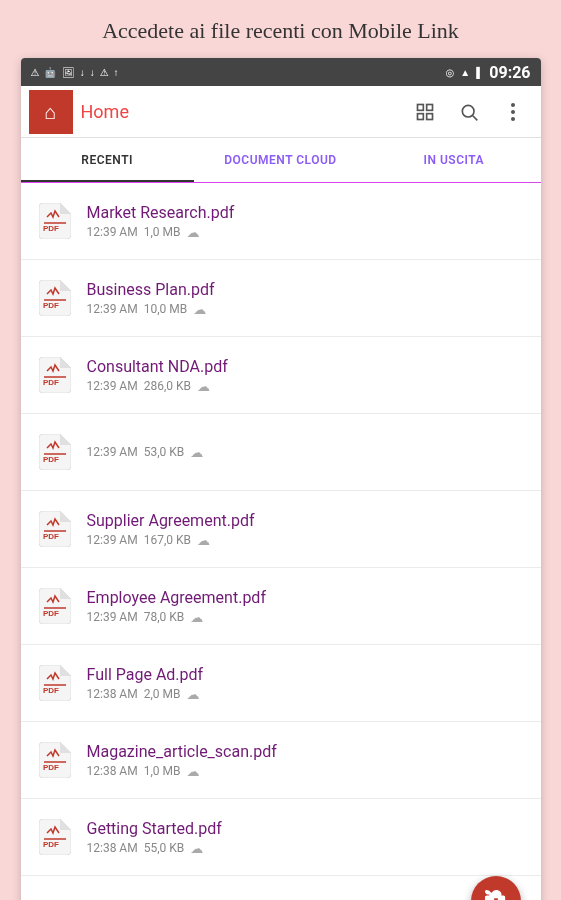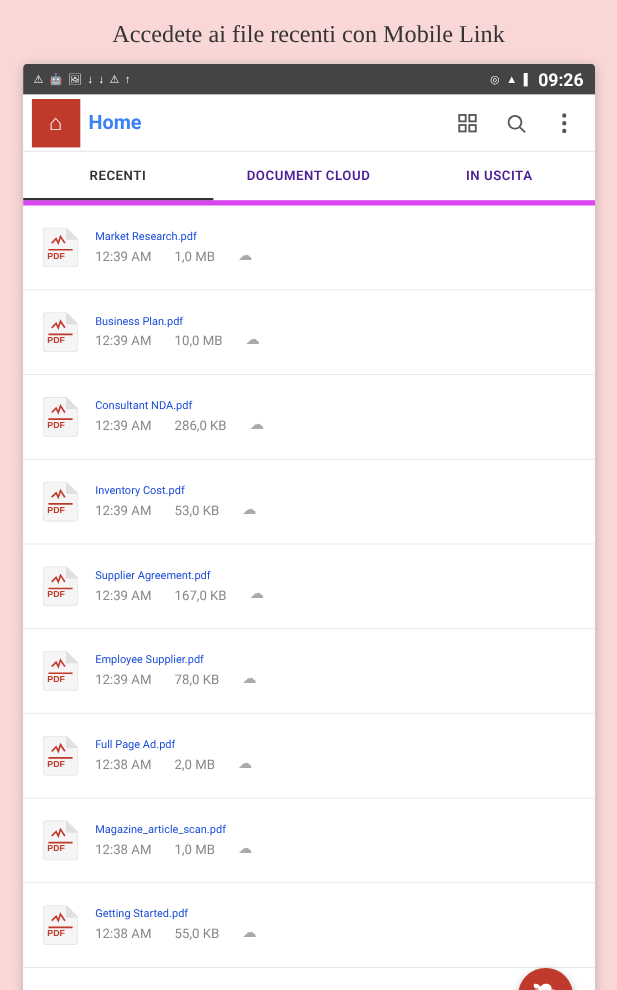--- a/index.html
+++ b/index.html
@@ -80,22 +80,22 @@
       cursor: pointer;
       margin-right: 8px;
     }
     .home-icon-in-btn {
       color: #fff;
       font-size: 20px;
     }
     .app-bar-title {
       flex: 1;
       font-size: 18px;
-      color: #3b82f6;
-      font-weight: 700;
+      color: #ef4444;
+      font-weight: 400;
     }
     .app-bar-actions {
       display: flex;
       align-items: center;
       gap: 4px;
     }
     .icon-btn {
       width: 40px;
       height: 40px;
       display: flex;
@@ -103,31 +103,31 @@
       justify-content: center;
       cursor: pointer;
       color: #555;
       font-size: 18px;
     }
 
     
     .tabs {
       background: #fff;
       display: flex;
-      border-bottom: 5px solid #d946ef;
+      border-bottom: 1px solid #d946ef;
     }
     .tab {
       flex: 1;
       height: 44px;
       display: flex;
       align-items: center;
       justify-content: center;
       font-size: 12px;
       font-weight: 600;
-      color: #4c1d95;
+      color: #8b5cf6;
       cursor: pointer;
       position: relative;
       letter-spacing: 0.5px;
     }
     .tab.active {
       color: #333;
     }
     .tab.active::after {
       content: '';
       position: absolute;
@@ -161,31 +161,31 @@
       text-decoration: underline;
     }
     .pdf-icon svg {
       width: 32px;
       height: 36px;
     }
     .file-info {
       flex: 1;
     }
     .file-name {
-      font-size: 10px;
-      color: #1d4ed8;
+      font-size: 16px;
+      color: #701a75;
       font-weight: 400;
       margin-bottom: 3px;
     }
     .file-meta {
       font-size: 12px;
       color: #888;
       display: flex;
-      align-items: flex-end;
-      gap: 21px;
+      align-items: flex-start;
+      gap: 6px;
     }
     .cloud-icon {
       font-size: 13px;
       color: #aaa;
     }
 
     
     .fab-container {
       position: relative;
       background: #fff;
@@ -356,21 +356,20 @@
     <div class="pdf-icon">
       <svg viewBox="0 0 32 36" fill="none" xmlns="http://www.w3.org/2000/svg">
         <path d="M4 0h17l11 11v21a4 4 0 01-4 4H4a4 4 0 01-4-4V4a4 4 0 014-4z" fill="#f5f5f5" stroke="#e0e0e0" stroke-width="1"></path>
         <path d="M21 0l11 11H21V0z" fill="#e0e0e0"></path>
         <text x="4" y="28" font-family="Arial" font-size="8" font-weight="bold" fill="#c0392b">PDF</text>
         <line x1="5" y1="20" x2="27" y2="20" stroke="#c0392b" stroke-width="1.5"></line>
         <path d="M8 14 L12 10 L14 14 L16 8 L20 14" stroke="#c0392b" stroke-width="1.5" fill="none"></path>
       </svg>
     </div>
     <div class="file-info">
-      <div class="file-name">Inventory Cost.pdf</div>
       <div class="file-meta">
         <span>12:39 AM</span>
         <span>53,0 KB</span>
         <span class="cloud-icon">☁</span>
       </div>
     </div>
   </div>
       <div class="file-item">
     <div class="pdf-icon">
       <svg viewBox="0 0 32 36" fill="none" xmlns="http://www.w3.org/2000/svg">
@@ -394,21 +393,21 @@
     <div class="pdf-icon">
       <svg viewBox="0 0 32 36" fill="none" xmlns="http://www.w3.org/2000/svg">
         <path d="M4 0h17l11 11v21a4 4 0 01-4 4H4a4 4 0 01-4-4V4a4 4 0 014-4z" fill="#f5f5f5" stroke="#e0e0e0" stroke-width="1"></path>
         <path d="M21 0l11 11H21V0z" fill="#e0e0e0"></path>
         <text x="4" y="28" font-family="Arial" font-size="8" font-weight="bold" fill="#c0392b">PDF</text>
         <line x1="5" y1="20" x2="27" y2="20" stroke="#c0392b" stroke-width="1.5"></line>
         <path d="M8 14 L12 10 L14 14 L16 8 L20 14" stroke="#c0392b" stroke-width="1.5" fill="none"></path>
       </svg>
     </div>
     <div class="file-info">
-      <div class="file-name">Employee Supplier.pdf</div>
+      <div class="file-name">Employee Agreement.pdf</div>
       <div class="file-meta">
         <span>12:39 AM</span>
         <span>78,0 KB</span>
         <span class="cloud-icon">☁</span>
       </div>
     </div>
   </div>
       <div class="file-item">
     <div class="pdf-icon">
       <svg viewBox="0 0 32 36" fill="none" xmlns="http://www.w3.org/2000/svg">

